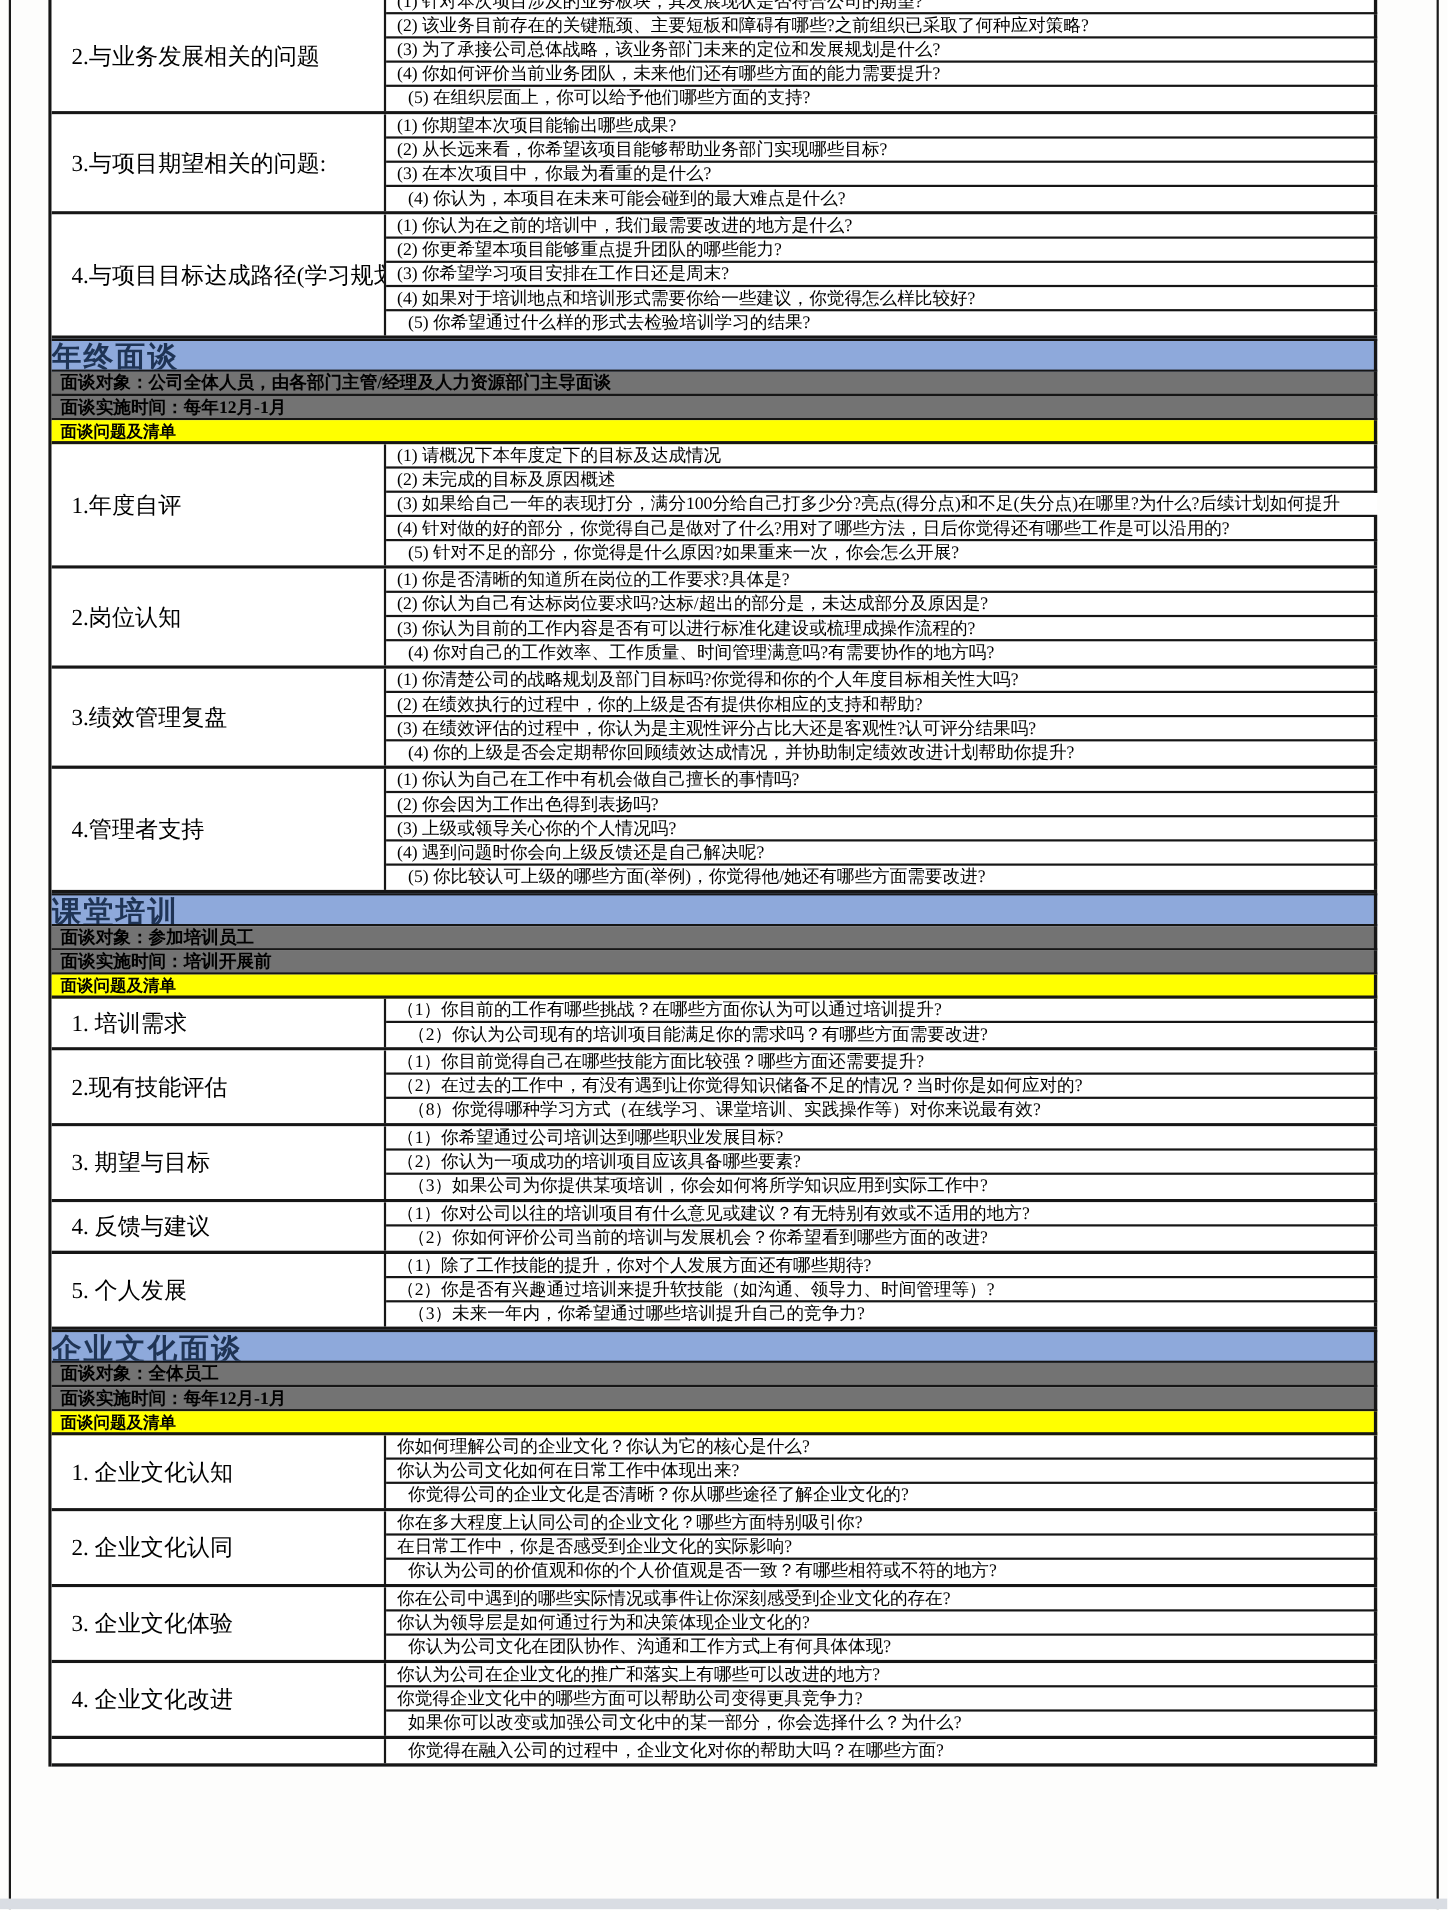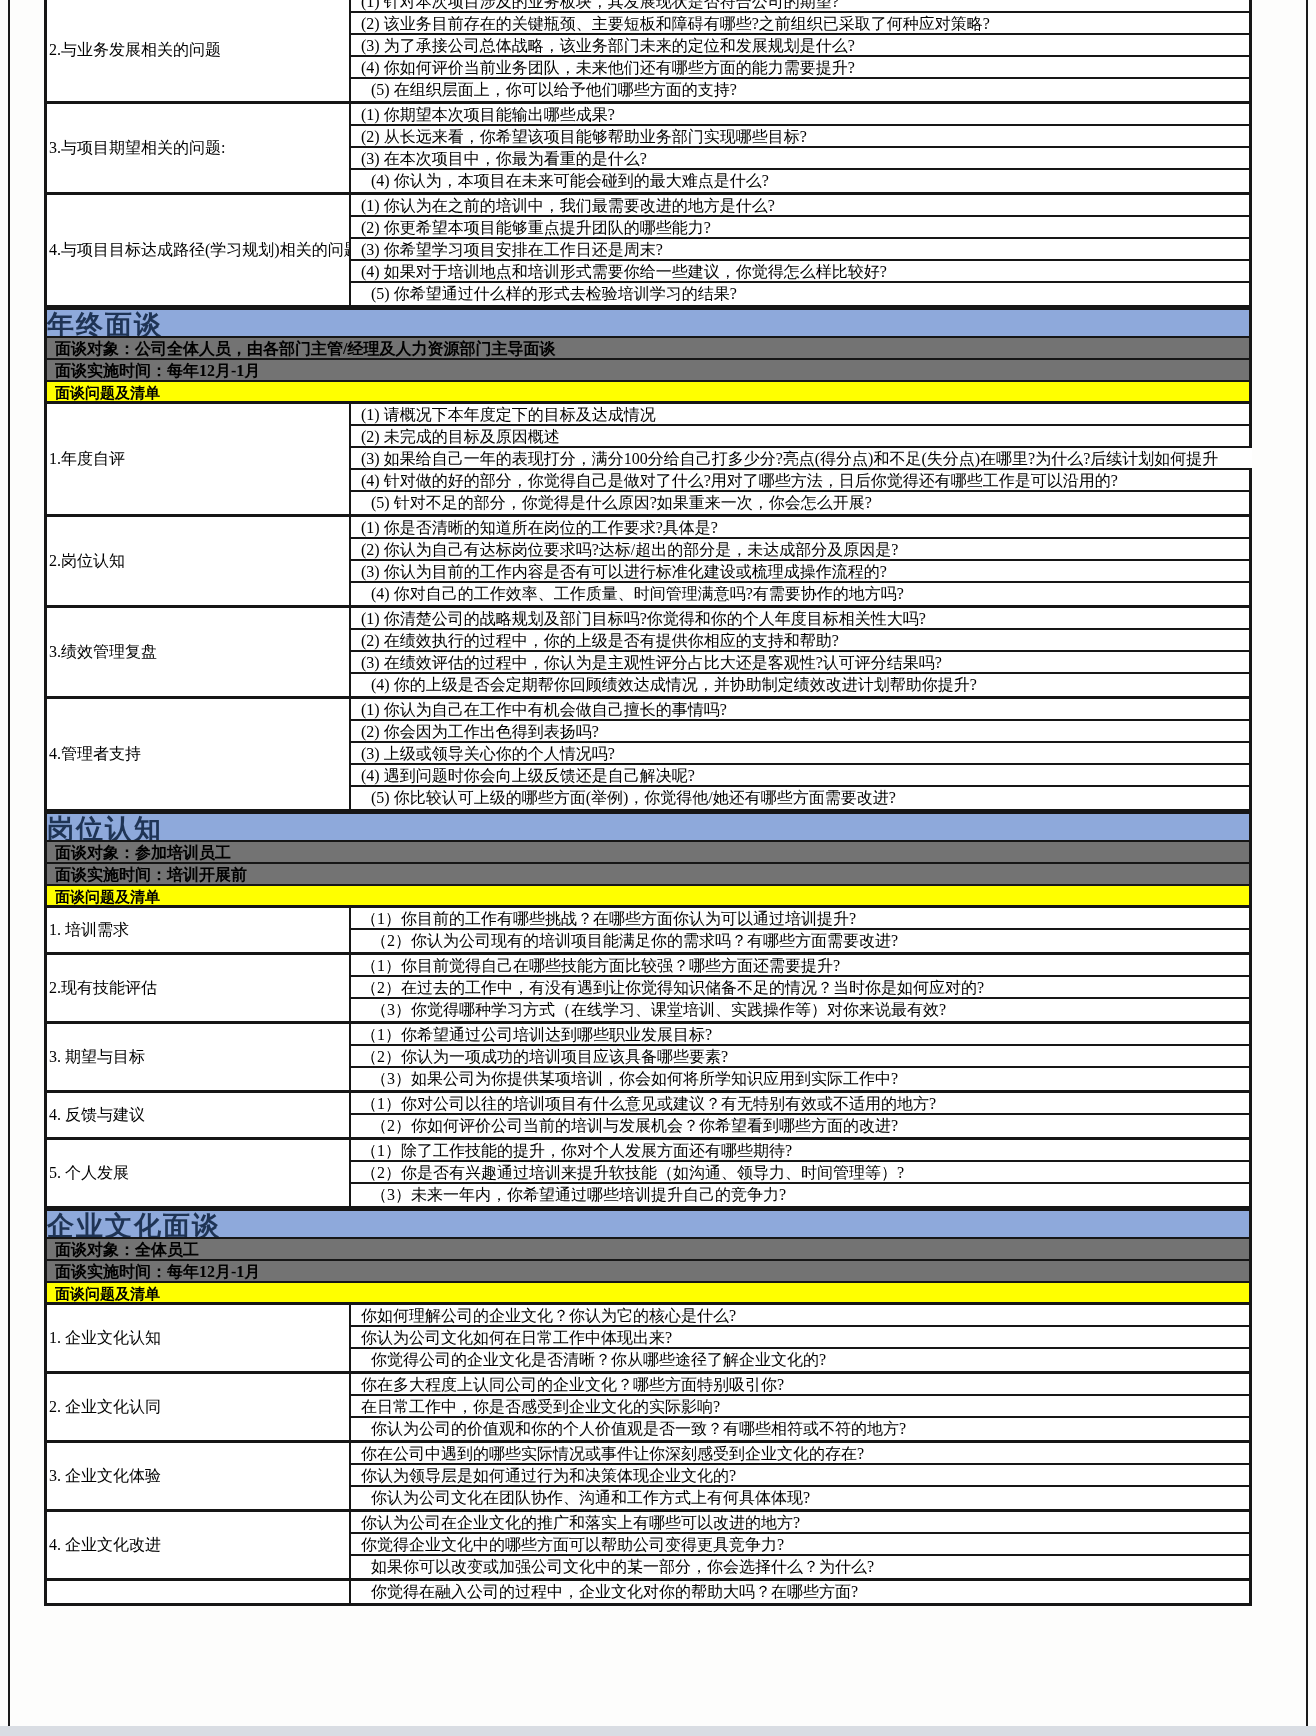--- a/index.html
+++ b/index.html
@@ -55,22 +55,22 @@
     white-space:nowrap; overflow:hidden;
     background:var(--checklist-bg);
   }
 
   
   .group { display:flex; border-bottom:3px solid var(--border); background:#fff; }
   .label-cell {
     flex:0 0 304px; width:304px;
     border-right:2px solid var(--border);
     display:flex; align-items:center;
-    padding-left:2px;
-    font-size:16px;
+    padding-left:18px;
+    font-size:21px;
     white-space:nowrap; overflow:hidden;
   }
   .qcol { flex:1 1 auto; min-width:0; display:flex; flex-direction:column; }
   .qrow {
     height:22px; line-height:22px;
     border-bottom:2px solid var(--border);
     border-right:3px solid var(--border);
     padding-left:10px;
     font-size:16px;
     white-space:nowrap; overflow:hidden;
@@ -156,37 +156,37 @@
       <div class="group">
         <div class="label-cell">4.管理者支持</div>
         <div class="qcol">
           <div class="qrow"><span class="qtext">(1) 你认为自己在工作中有机会做自己擅长的事情吗?</span></div>
           <div class="qrow"><span class="qtext">(2) 你会因为工作出色得到表扬吗?</span></div>
           <div class="qrow"><span class="qtext">(3) 上级或领导关心你的个人情况吗?</span></div>
           <div class="qrow"><span class="qtext">(4) 遇到问题时你会向上级反馈还是自己解决呢?</span></div>
           <div class="qrow"><span class="qtext">(5) 你比较认可上级的哪些方面(举例)，你觉得他/她还有哪些方面需要改进?</span></div>
         </div>
       </div>
-      <div class="banner">岗位认知</div>
+      <div class="banner">课堂培训</div>
       <div class="info-row">面谈对象：参加培训员工</div>
       <div class="info-row">面谈实施时间：培训开展前</div>
       <div class="yellow-row">面谈问题及清单</div>
       <div class="group">
         <div class="label-cell">1. 培训需求</div>
         <div class="qcol">
           <div class="qrow"><span class="qtext">（1）你目前的工作有哪些挑战？在哪些方面你认为可以通过培训提升?</span></div>
           <div class="qrow"><span class="qtext">（2）你认为公司现有的培训项目能满足你的需求吗？有哪些方面需要改进?</span></div>
         </div>
       </div>
       <div class="group">
         <div class="label-cell">2.现有技能评估</div>
         <div class="qcol">
           <div class="qrow"><span class="qtext">（1）你目前觉得自己在哪些技能方面比较强？哪些方面还需要提升?</span></div>
           <div class="qrow"><span class="qtext">（2）在过去的工作中，有没有遇到让你觉得知识储备不足的情况？当时你是如何应对的?</span></div>
-          <div class="qrow"><span class="qtext">（3）你觉得哪种学习方式（在线学习、课堂培训、实践操作等）对你来说最有效?</span></div>
+          <div class="qrow"><span class="qtext">（8）你觉得哪种学习方式（在线学习、课堂培训、实践操作等）对你来说最有效?</span></div>
         </div>
       </div>
       <div class="group">
         <div class="label-cell">3. 期望与目标</div>
         <div class="qcol">
           <div class="qrow"><span class="qtext">（1）你希望通过公司培训达到哪些职业发展目标?</span></div>
           <div class="qrow"><span class="qtext">（2）你认为一项成功的培训项目应该具备哪些要素?</span></div>
           <div class="qrow"><span class="qtext">（3）如果公司为你提供某项培训，你会如何将所学知识应用到实际工作中?</span></div>
         </div>
       </div>

